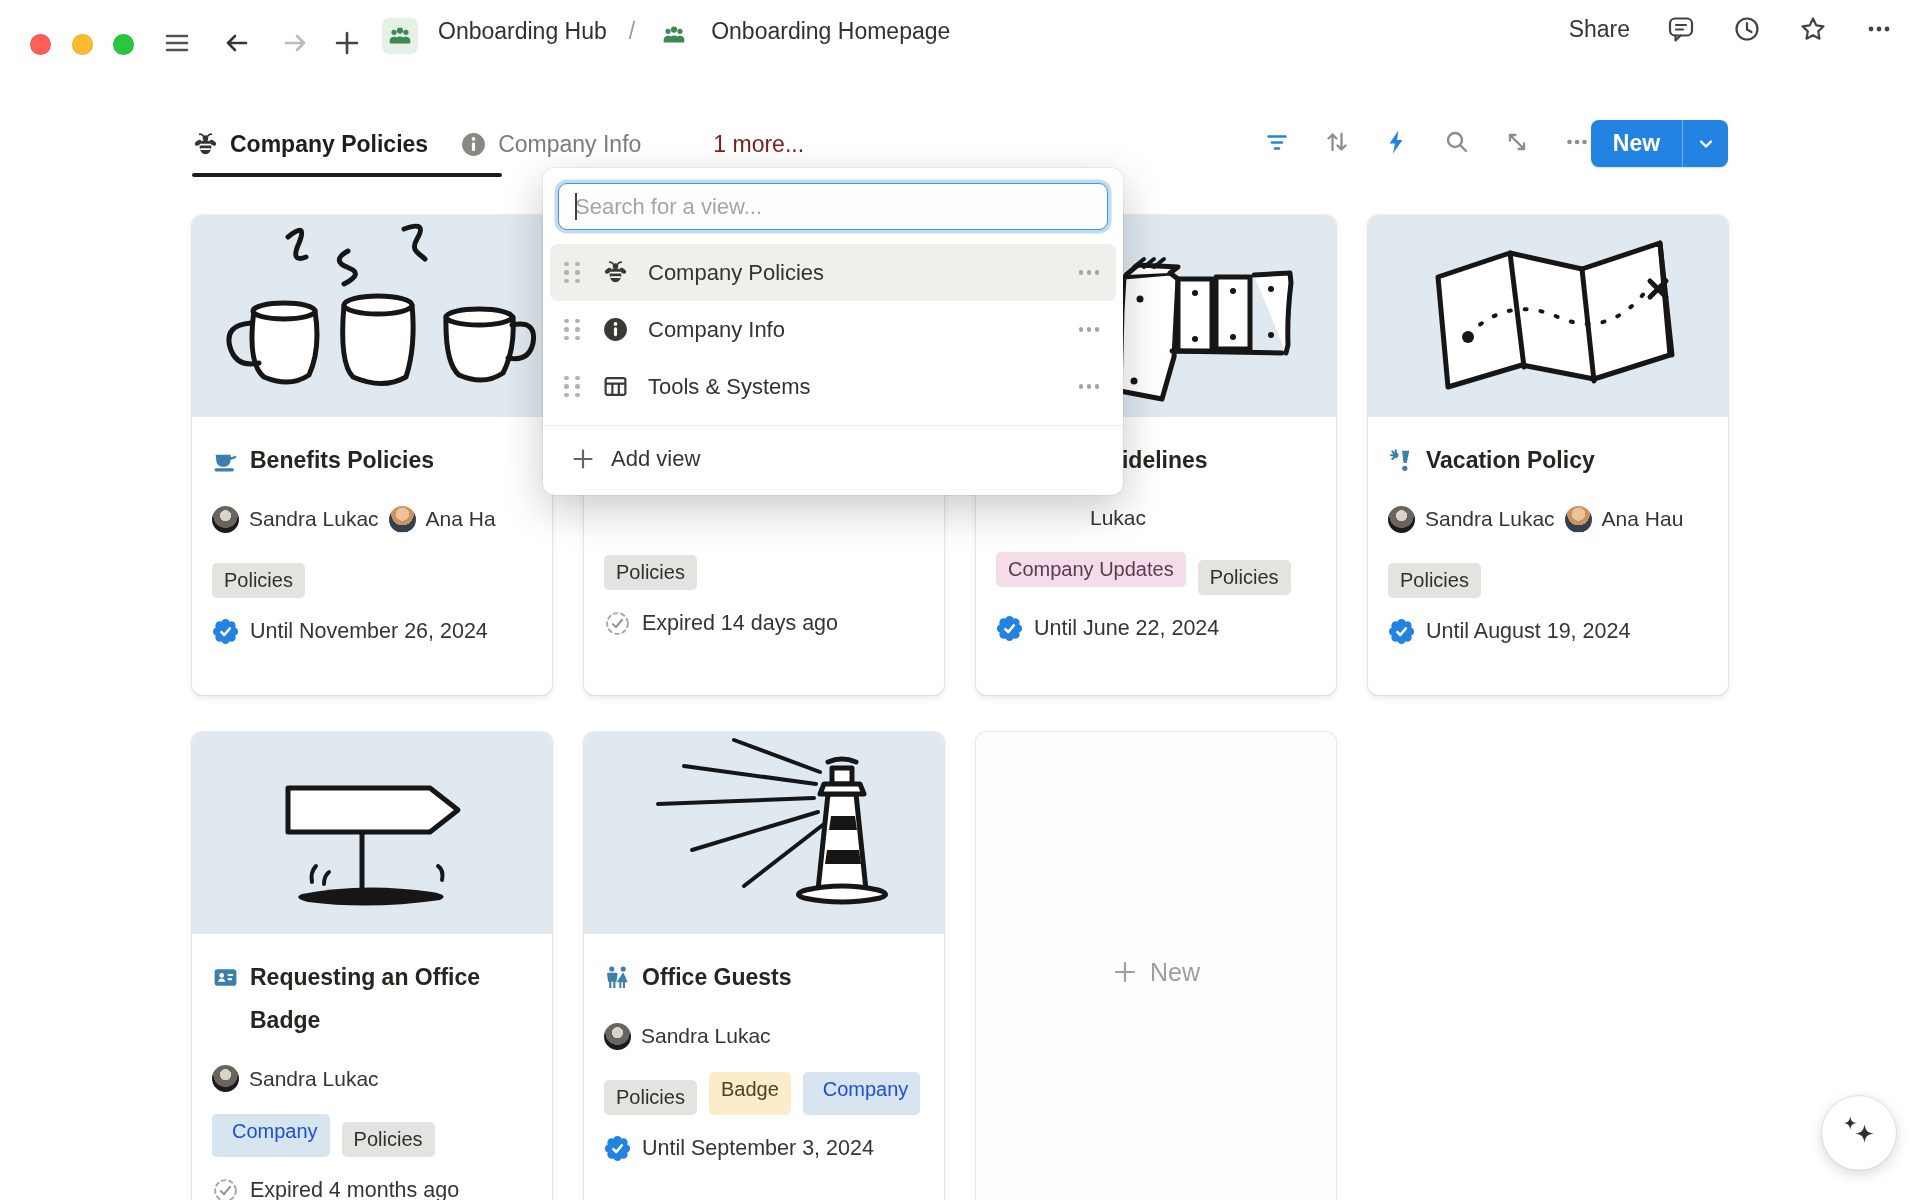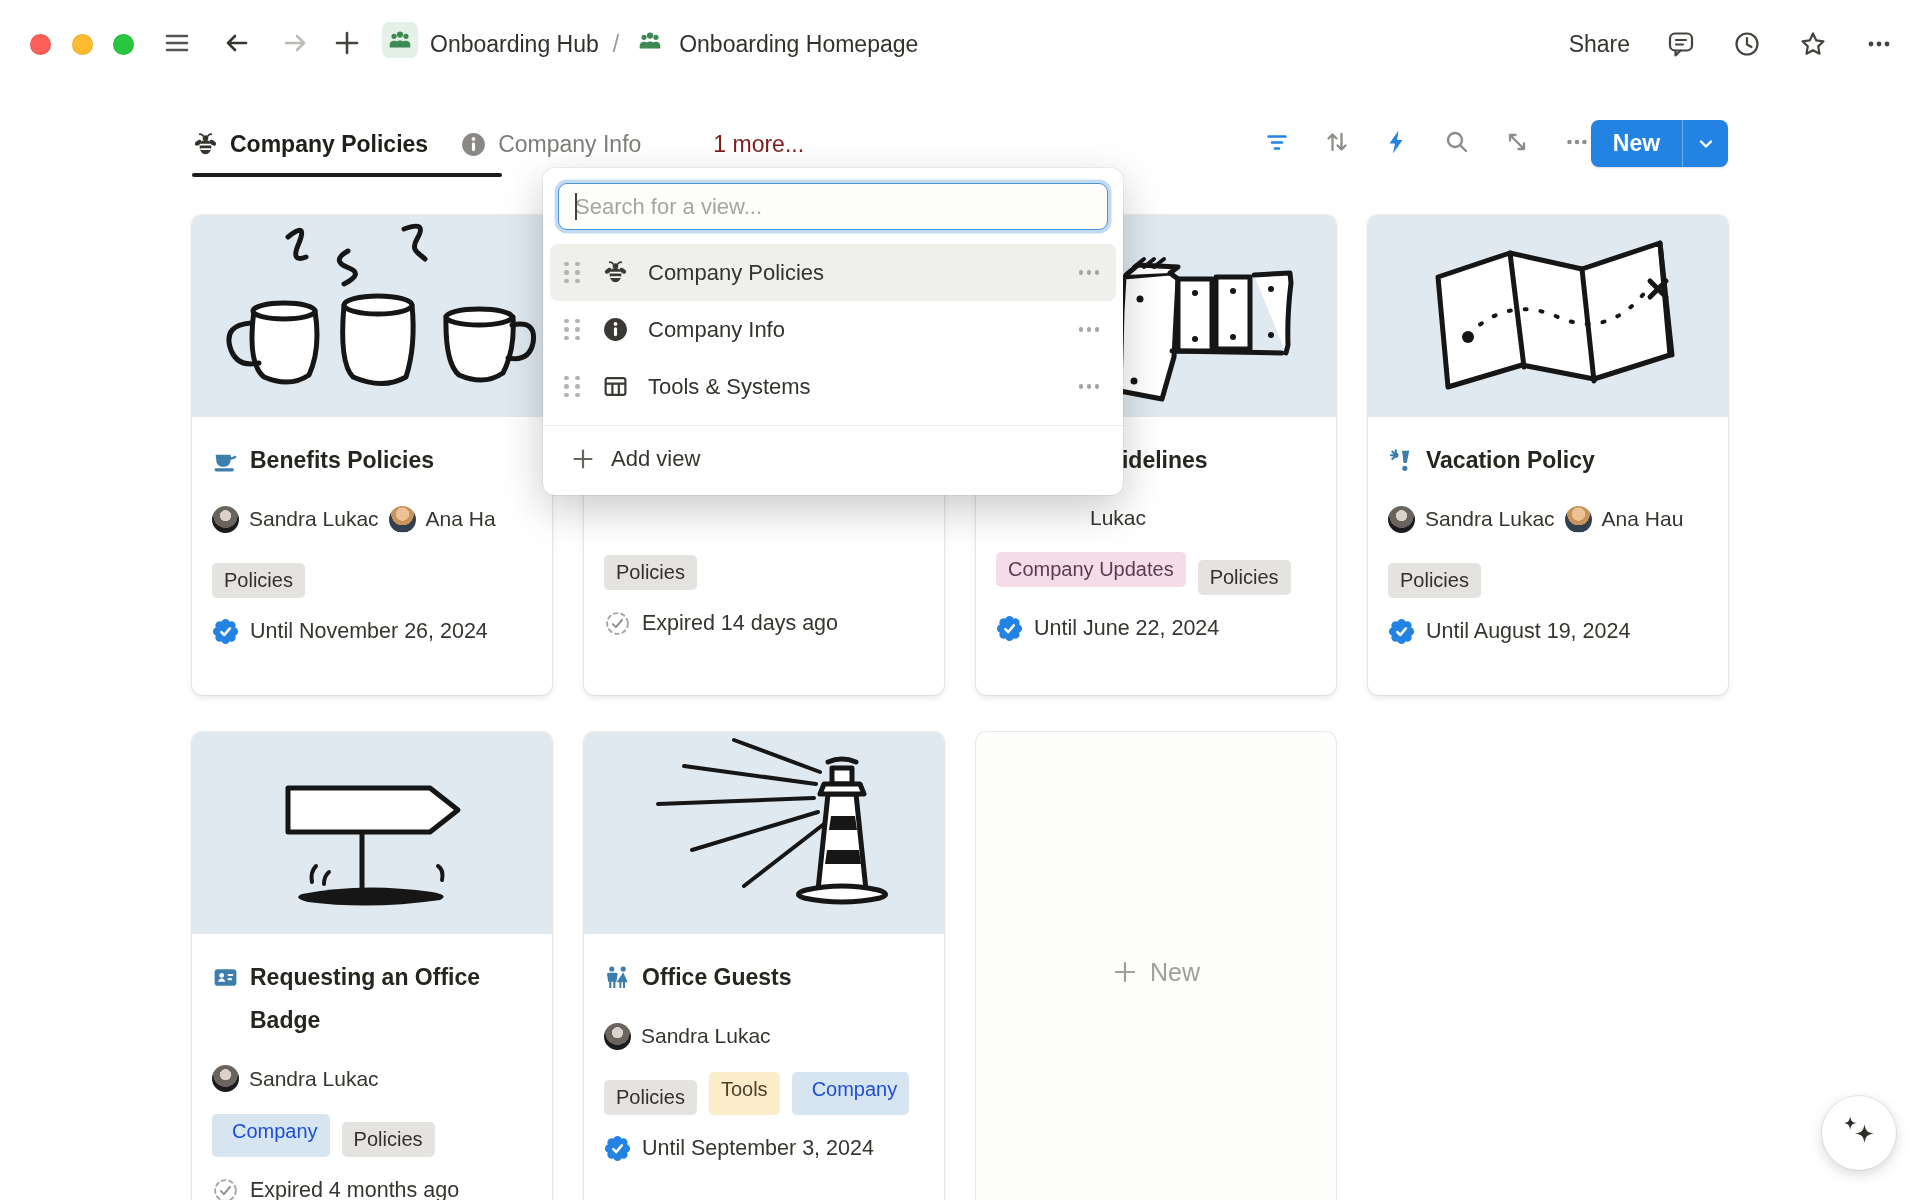--- a/index.html
+++ b/index.html
@@ -6,25 +6,25 @@
     font-family:"Liberation Sans","DejaVu Sans",sans-serif;color:#37352f;}
   svg{display:block;}
 
   
   .topbar{position:absolute;left:0;top:0;width:1920px;height:72px;background:#fff;}
   .tl{position:absolute;top:34px;width:21px;height:21px;border-radius:50%;box-shadow:inset 0 0 0 1px rgba(0,0,0,.08);}
   .tl.red{left:30px;background:#fe5f58;}
   .tl.yellow{left:72px;background:#febb2f;}
   .tl.green{left:113px;background:#29c73f;}
   .tb-icon{position:absolute;top:28px;width:30px;height:30px;color:#4f4d49;}
-  .breadcrumb{position:absolute;left:382px;top:18px;height:40px;display:flex;align-items:flex-end;gap:12px;font-size:23px;font-weight:500;color:#33312c;white-space:nowrap;}
+  .breadcrumb{position:absolute;left:382px;top:18px;height:40px;display:flex;align-items:flex-start;gap:20px;font-size:23px;font-weight:500;color:#33312c;white-space:nowrap;}
   .bc-iconbox{width:36px;height:36px;border-radius:7px;background:#e5f0e7;display:flex;align-items:center;justify-content:center;}
   .bc-icon2{width:34px;height:34px;display:flex;align-items:center;justify-content:center;}
   .bc-sep{color:#9b9995;font-weight:400;margin:0 2px;}
-  .top-actions{position:absolute;right:26px;top:23px;height:42px;display:flex;align-items:center;gap:36px;}
+  .top-actions{position:absolute;right:26px;top:8px;height:42px;display:flex;align-items:center;gap:36px;}
   .share{font-size:23px;color:#37352f;}
   .top-actions .icn{width:30px;height:30px;color:#45433e;}
 
   
   .tabs-left{position:absolute;left:192px;top:118px;height:52px;display:flex;align-items:center;gap:32px;}
   .tab{display:flex;align-items:center;gap:11px;font-size:23px;}
   .tab.active{color:#1f1e1a;font-weight:600;}
   .tab.inactive{color:#7d7c78;font-weight:500;}
   .tab .ticon{width:27px;height:27px;}
   .tab.active .ticon{color:#35332e;}
@@ -528,21 +528,21 @@
           </svg>
       </span>
       <span>Office Guests</span>
     </div>
     <div class="owner-row">
       <span class="avatar sandra"></span>
       <span>Sandra Lukac</span>
     </div>
     <div class="tag-row">
       <span class="tag" data-color="gray">Policies</span>
-      <span class="tag" data-color="yellow">Tools</span>
+      <span class="tag" data-color="yellow">Badge</span>
       <span class="tag" data-color="blue">Company</span>
     </div>
     <div class="status-row">
       <span class="sicon">
         <svg viewBox="0 0 26 26">
             <g fill="#2383e2">
               <circle cx="13" cy="13" r="9.2"></circle>
               <circle cx="21" cy="13" r="4.1"></circle>
               <circle cx="18.66" cy="18.66" r="4.1"></circle>
               <circle cx="13" cy="21" r="4.1"></circle>

